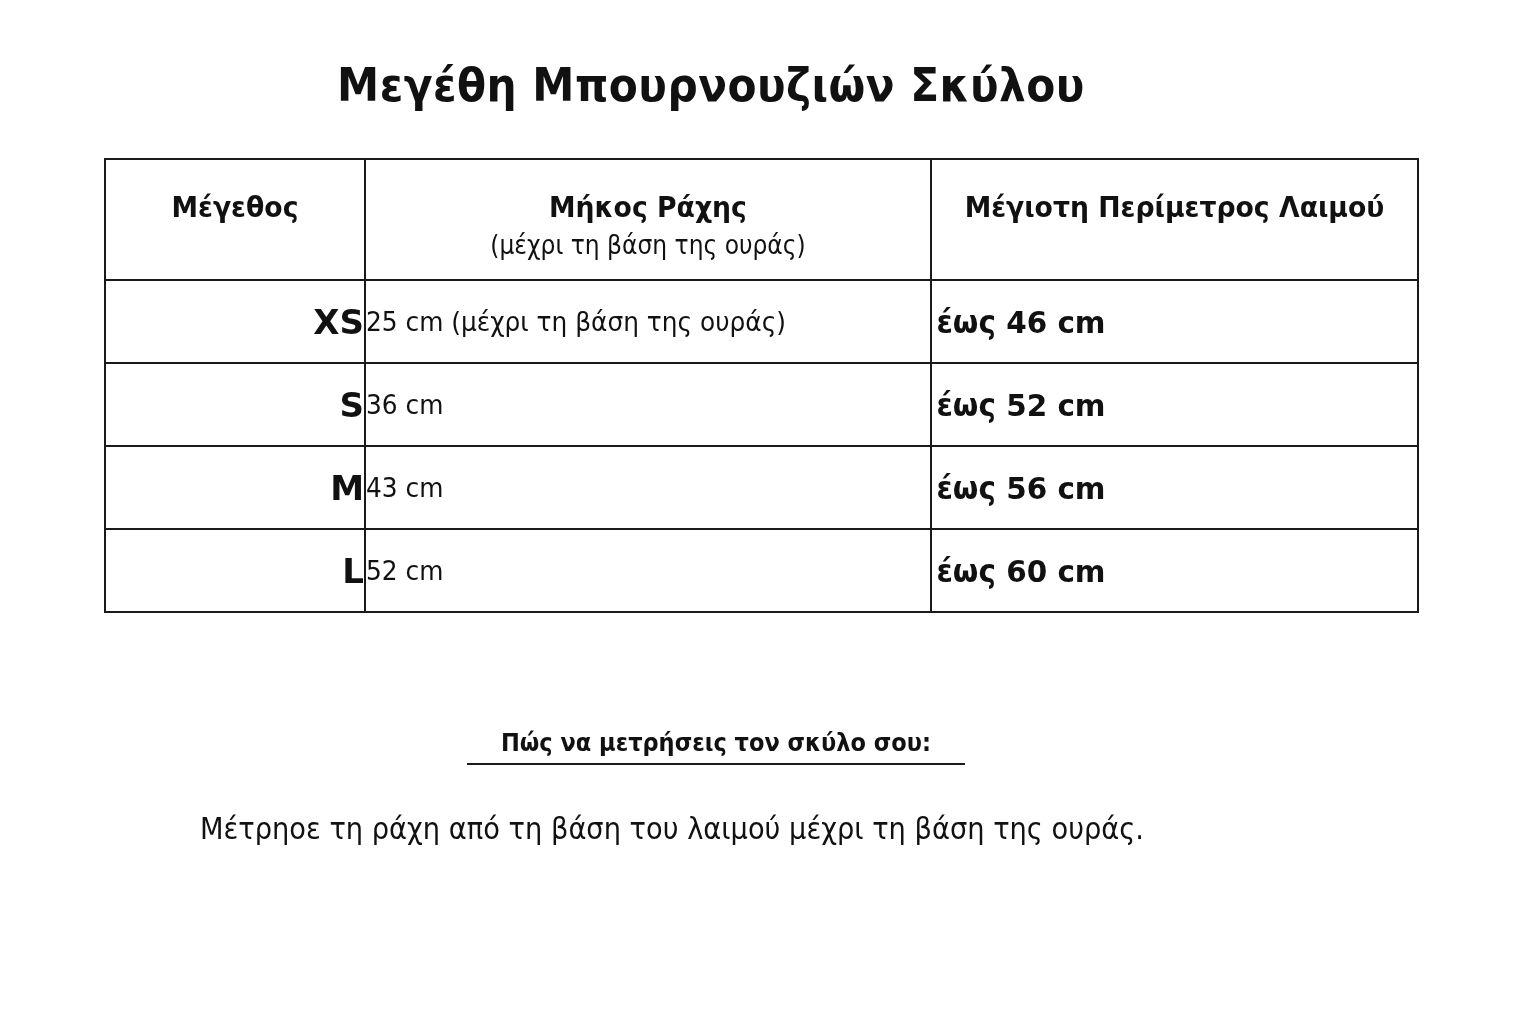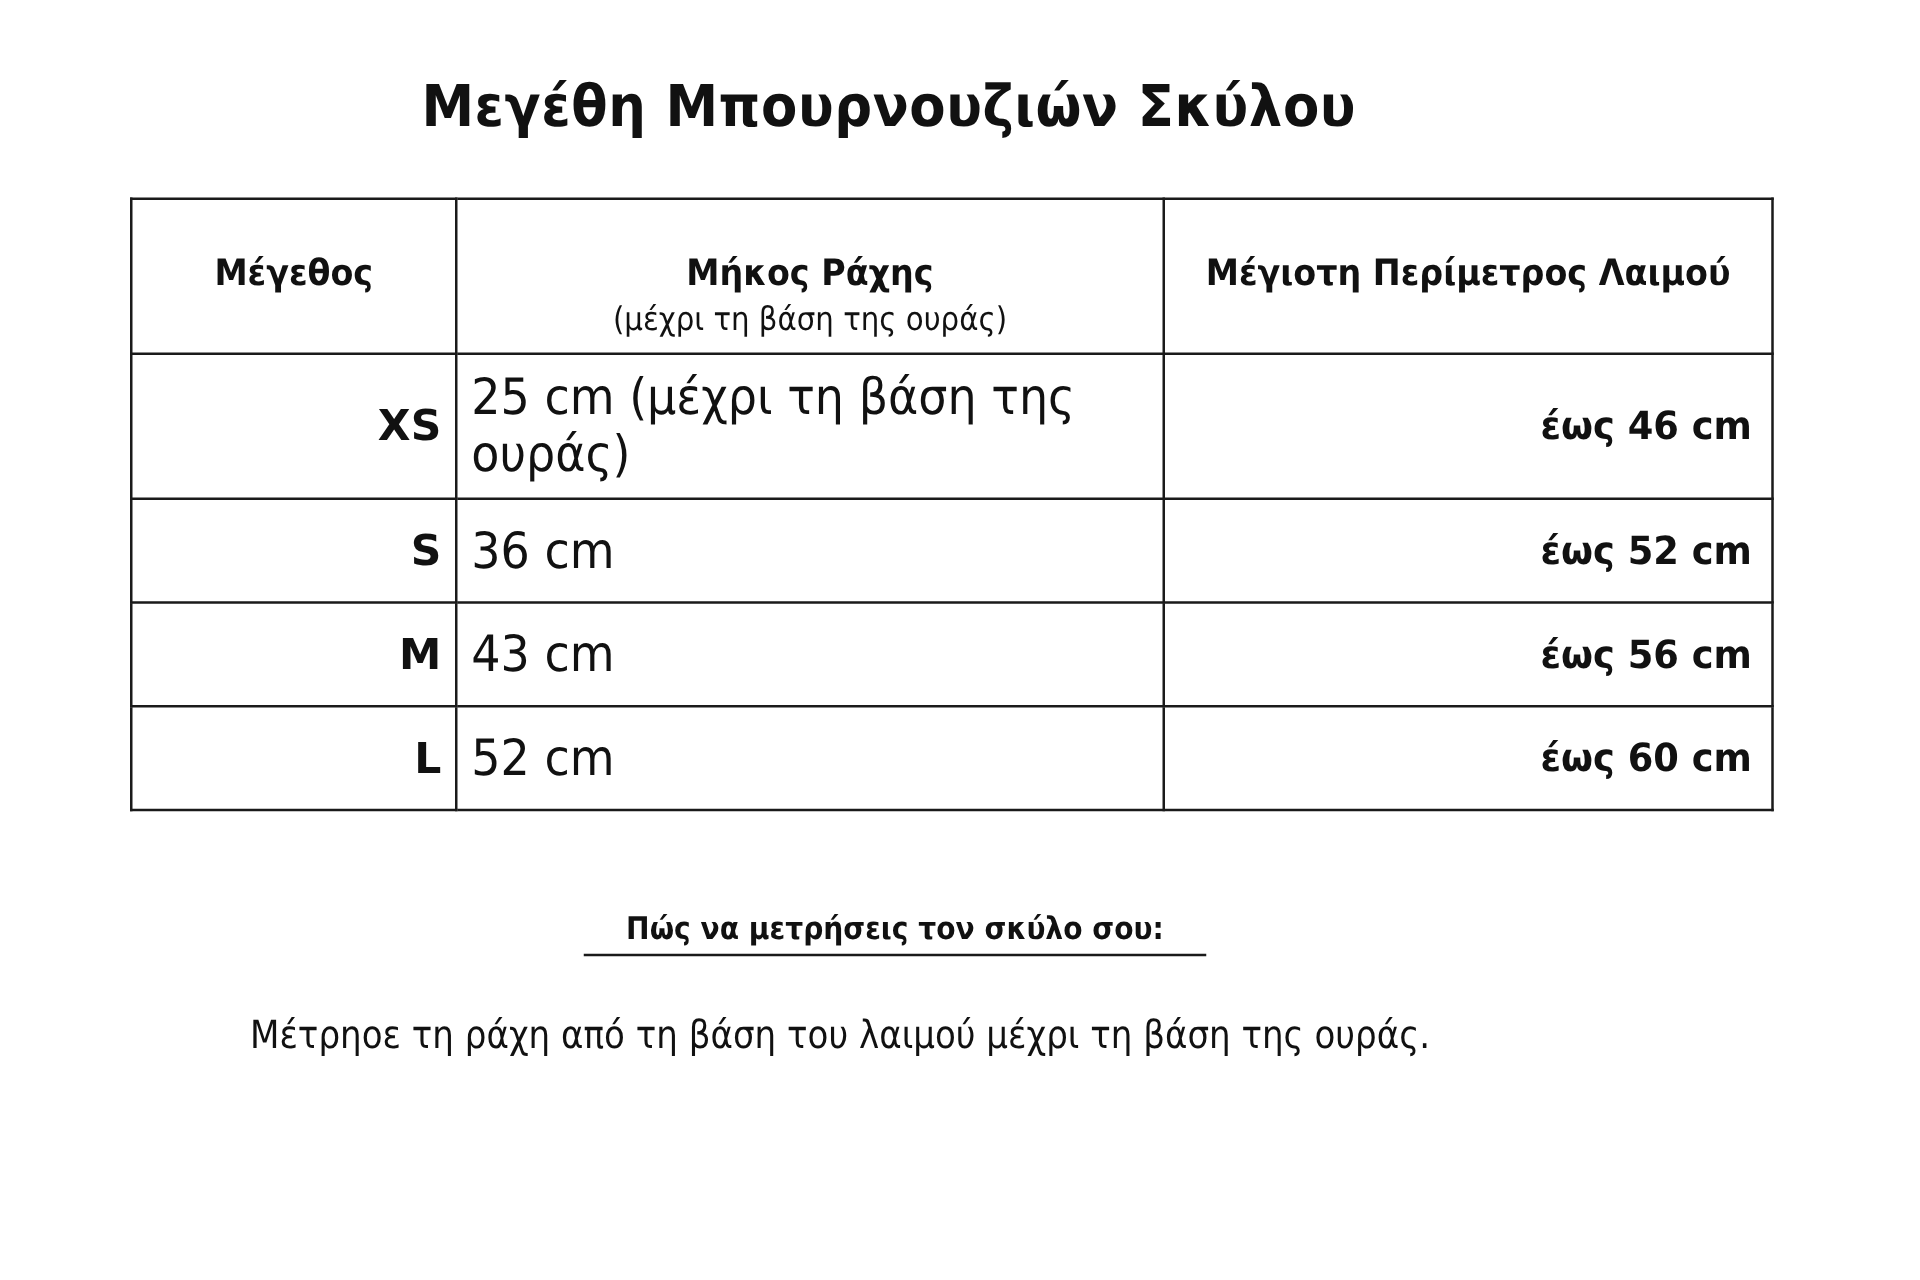--- a/index.html
+++ b/index.html
@@ -10,36 +10,36 @@
   .title {
     position:absolute; left:0; top:58px; width:1422px; text-align:center;
     font-size:46px; font-weight:bold; letter-spacing:0.5px;
     font-family: "DejaVu Sans", sans-serif; transform: scaleX(0.92); transform-origin: 711px 0;
   }
   table.sizes {
     position:absolute; left:104px; top:158px; width:1313px;
     border-collapse:collapse; table-layout:fixed;
   }
   table.sizes td, table.sizes th {
-    border:2px solid #1a1a1a; padding:11px;
+    border:2px solid #1a1a1a; padding:0;
   }
   th { font-weight:bold; vertical-align:top; }
   .col1 { width:260px; }
   .col2 { width:566px; }
   .col3 { width:487px; }
   tr.head { height:121px; }
   tr.row { height:83px; }
   .h-label { display:block; font-size:29px; padding-top:30px; transform:scaleX(0.92); }
   .h-sub { display:block; font-size:26px; font-weight:normal; margin-top:6px; transform:scaleX(0.9); }
   .h3 { }
   .h3 .h-label { padding-top:30px; }
   td.size { text-align:right; font-weight:bold; font-size:34px; }
-  td.back { text-align:left; font-size:40px; padding-left:38px; }
+  td.back { text-align:left; font-size:27px; padding-left:38px; }
   td.back span { display:inline-block; transform:scaleX(0.92); transform-origin:0 50%; }
-  td.neck { text-align:right; font-size:31px; font-weight:bold; padding-right:40px;margin-top:11px; }
+  td.neck { text-align:left; font-size:31px; font-weight:bold; padding-right:40px;margin-top:11px; }
   td.neck span { display:inline-block; transform:scaleX(0.95); }
   .howto {
     position:absolute; left:467px; top:728px; width:498px; text-align:center;
     font-size:25px; font-weight:bold; padding-bottom:6px;
     border-bottom:2px solid #1a1a1a;
   }
   .howto span { display:inline-block; transform:scaleX(0.9); }
   .instr {
     position:absolute; left:200px; top:810px; font-size:31px; white-space:nowrap;
     transform:scaleX(0.88); transform-origin:0 0;

